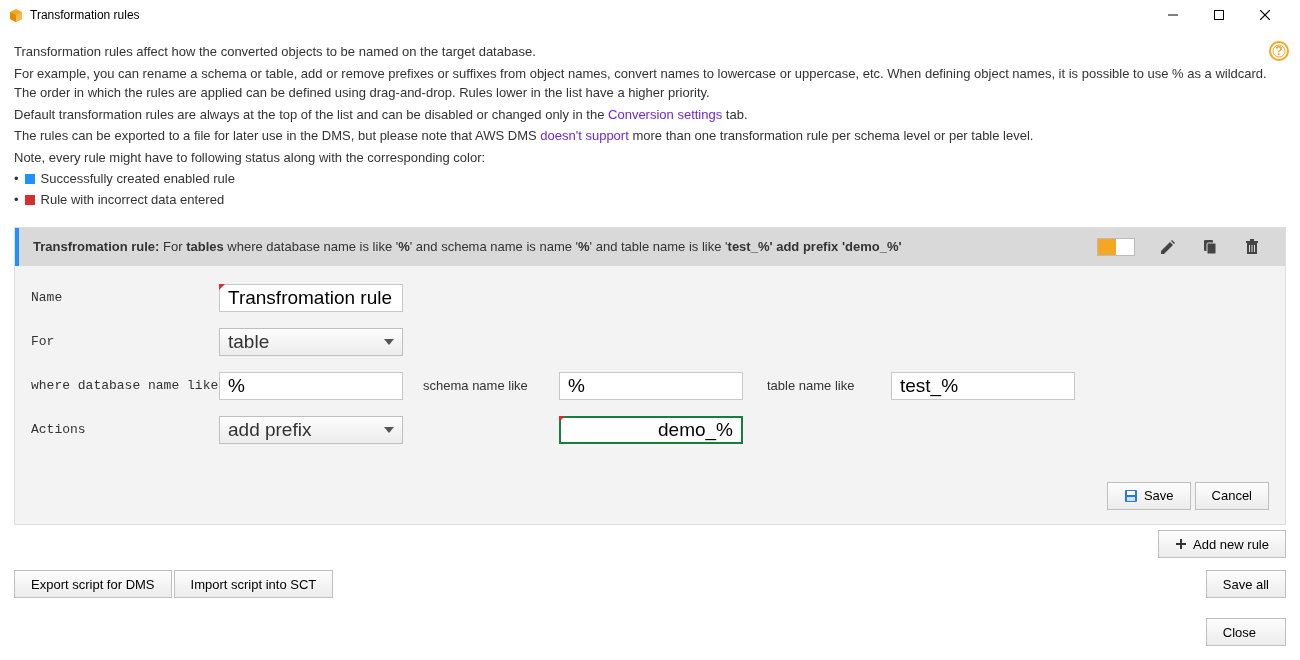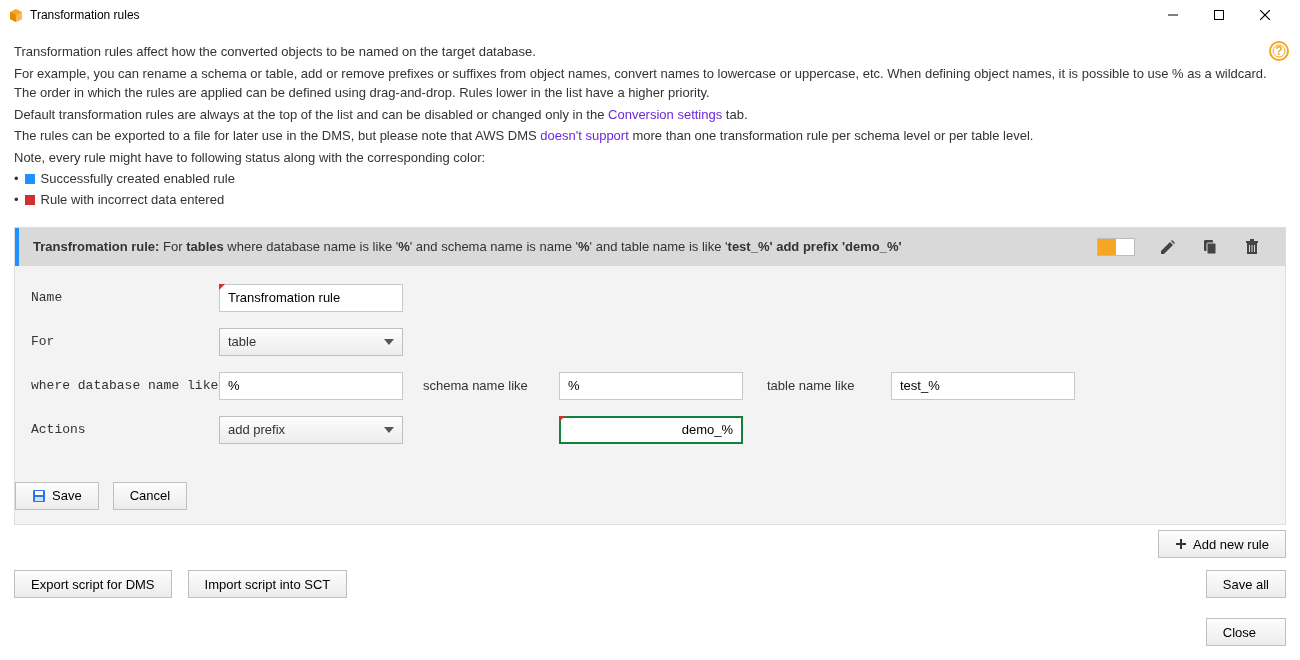--- a/index.html
+++ b/index.html
@@ -24,35 +24,35 @@
   .rule-header-text { flex: 1; font-size: 13px; }
   .rule-header-text .b { font-weight: 600; }
   .rule-header-actions { display: flex; align-items: center; gap: 24px; padding-right: 10px; }
   .toggle { width: 38px; height: 18px; border: 1px solid #bbb; background: #fff; position: relative; }
   .toggle-knob { position: absolute; left: 0; top: 0; width: 18px; height: 16px; background: #f5a623; }
   .icon-btn svg { display: block; }
   .form { padding: 18px 16px 12px 16px; }
   .form-row { display: flex; align-items: center; margin-bottom: 16px; }
   .lbl { width: 188px; font-size: 13px; font-family: Liberation Mono, monospace; }
   .lbl-inline { font-size: 13px; }
-  .text-input, .select-box { height: 28px; border: 1px solid #c8c8c8; background: #fff; padding: 0 8px; font-size: 13px; font-family: inherit; }
+  .text-input, .select-box { height: 28px; border: 1px solid #c8c8c8; background: #fff; padding: 0 8px; font-size: 19px; font-family: inherit; }
   .text-input { width: 184px; }
   .select-box { width: 184px; display: flex; align-items: center; justify-content: space-between; background: linear-gradient(#fdfdfd,#ececec); border: 1px solid #bfbfbf; }
   .select-box .caret { margin-left: 6px; }
   .corner-mark { position: relative; }
   .corner-mark::before { content: ""; position: absolute; top: 0; left: 0; border-top: 6px solid #d32f2f; border-right: 6px solid transparent; }
   .input-active { border: 2px solid #15803d; outline: none; text-align: right; }
   .gap-20 { width: 20px; }
   .gap-24 { width: 24px; }
-  .form-footer { display: flex; justify-content: flex-start; gap: 14px; padding: 10px 16px 14px 0; }
+  .form-footer { display: flex; justify-content: flex-end; gap: 4px; padding: 10px 16px 14px 0; }
   .btn { height: 28px; padding: 0 16px; border: 1px solid #bfbfbf; background: linear-gradient(#fdfdfd,#ececec); font-size: 13px; display: inline-flex; align-items: center; gap: 6px; cursor: pointer; }
   .bottom-bar { position: absolute; left: 0; right: 0; bottom: 0; padding: 10px 14px 14px 14px; display: flex; flex-direction: column; align-items: stretch; }
   .bottom-row1 { display: flex; justify-content: flex-end; margin-bottom: 12px; }
   .bottom-row2 { display: flex; justify-content: space-between; }
-  .bottom-left { display: flex; gap: 16px; }
+  .bottom-left { display: flex; gap: 2px; }
   .bottom-right { display: flex; gap: 20px; flex-direction: column; }
   .caret svg, .plus-svg, .save-svg { display: block; }
 </style>
 </head>
 <body>
 <div class="window">
 
 <div class="titlebar">
   <span class="titlebar-icon">
     <svg width="16" height="16" viewBox="0 0 16 16">

